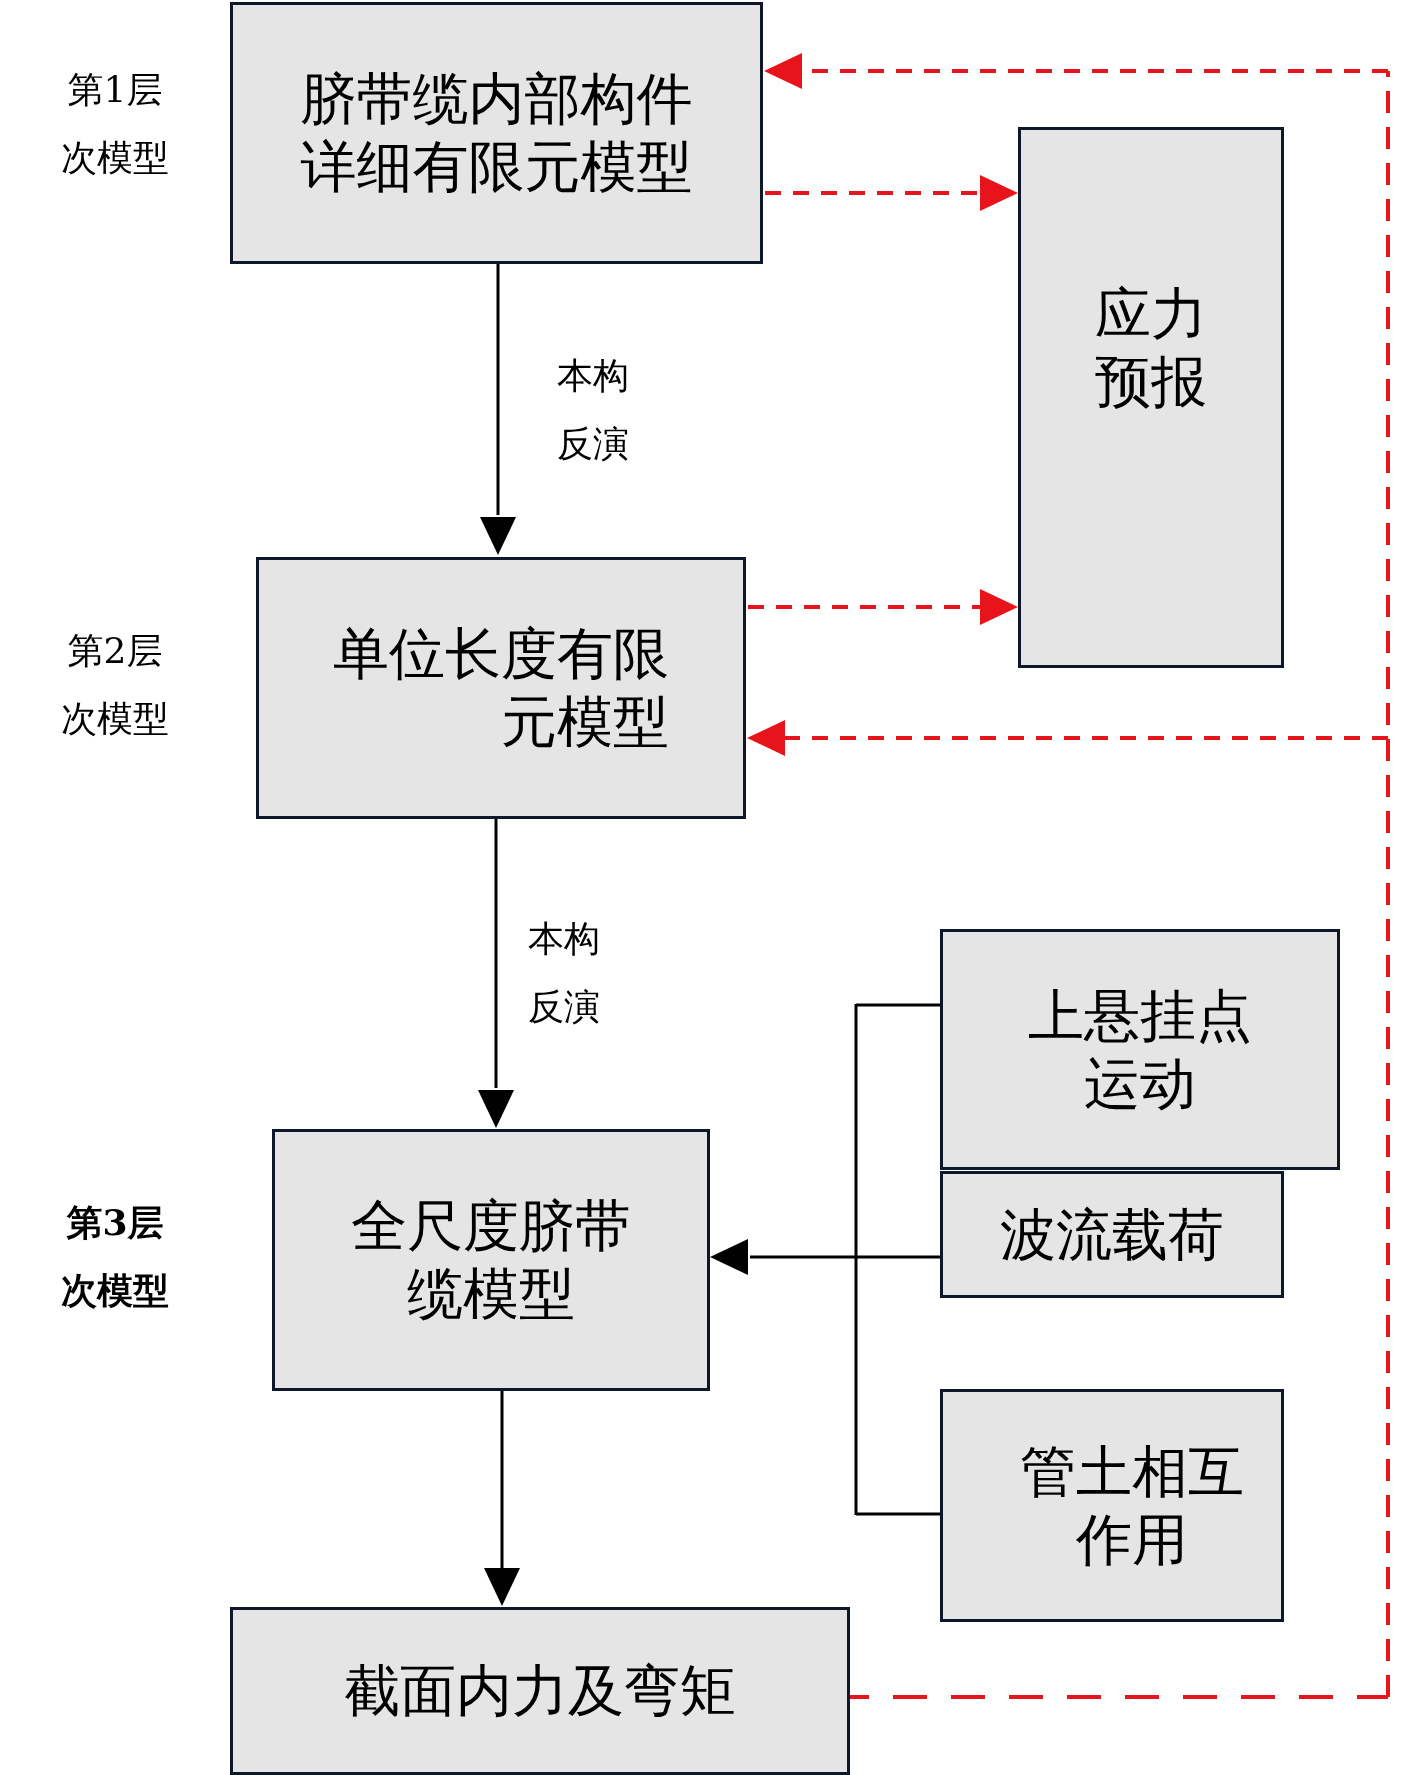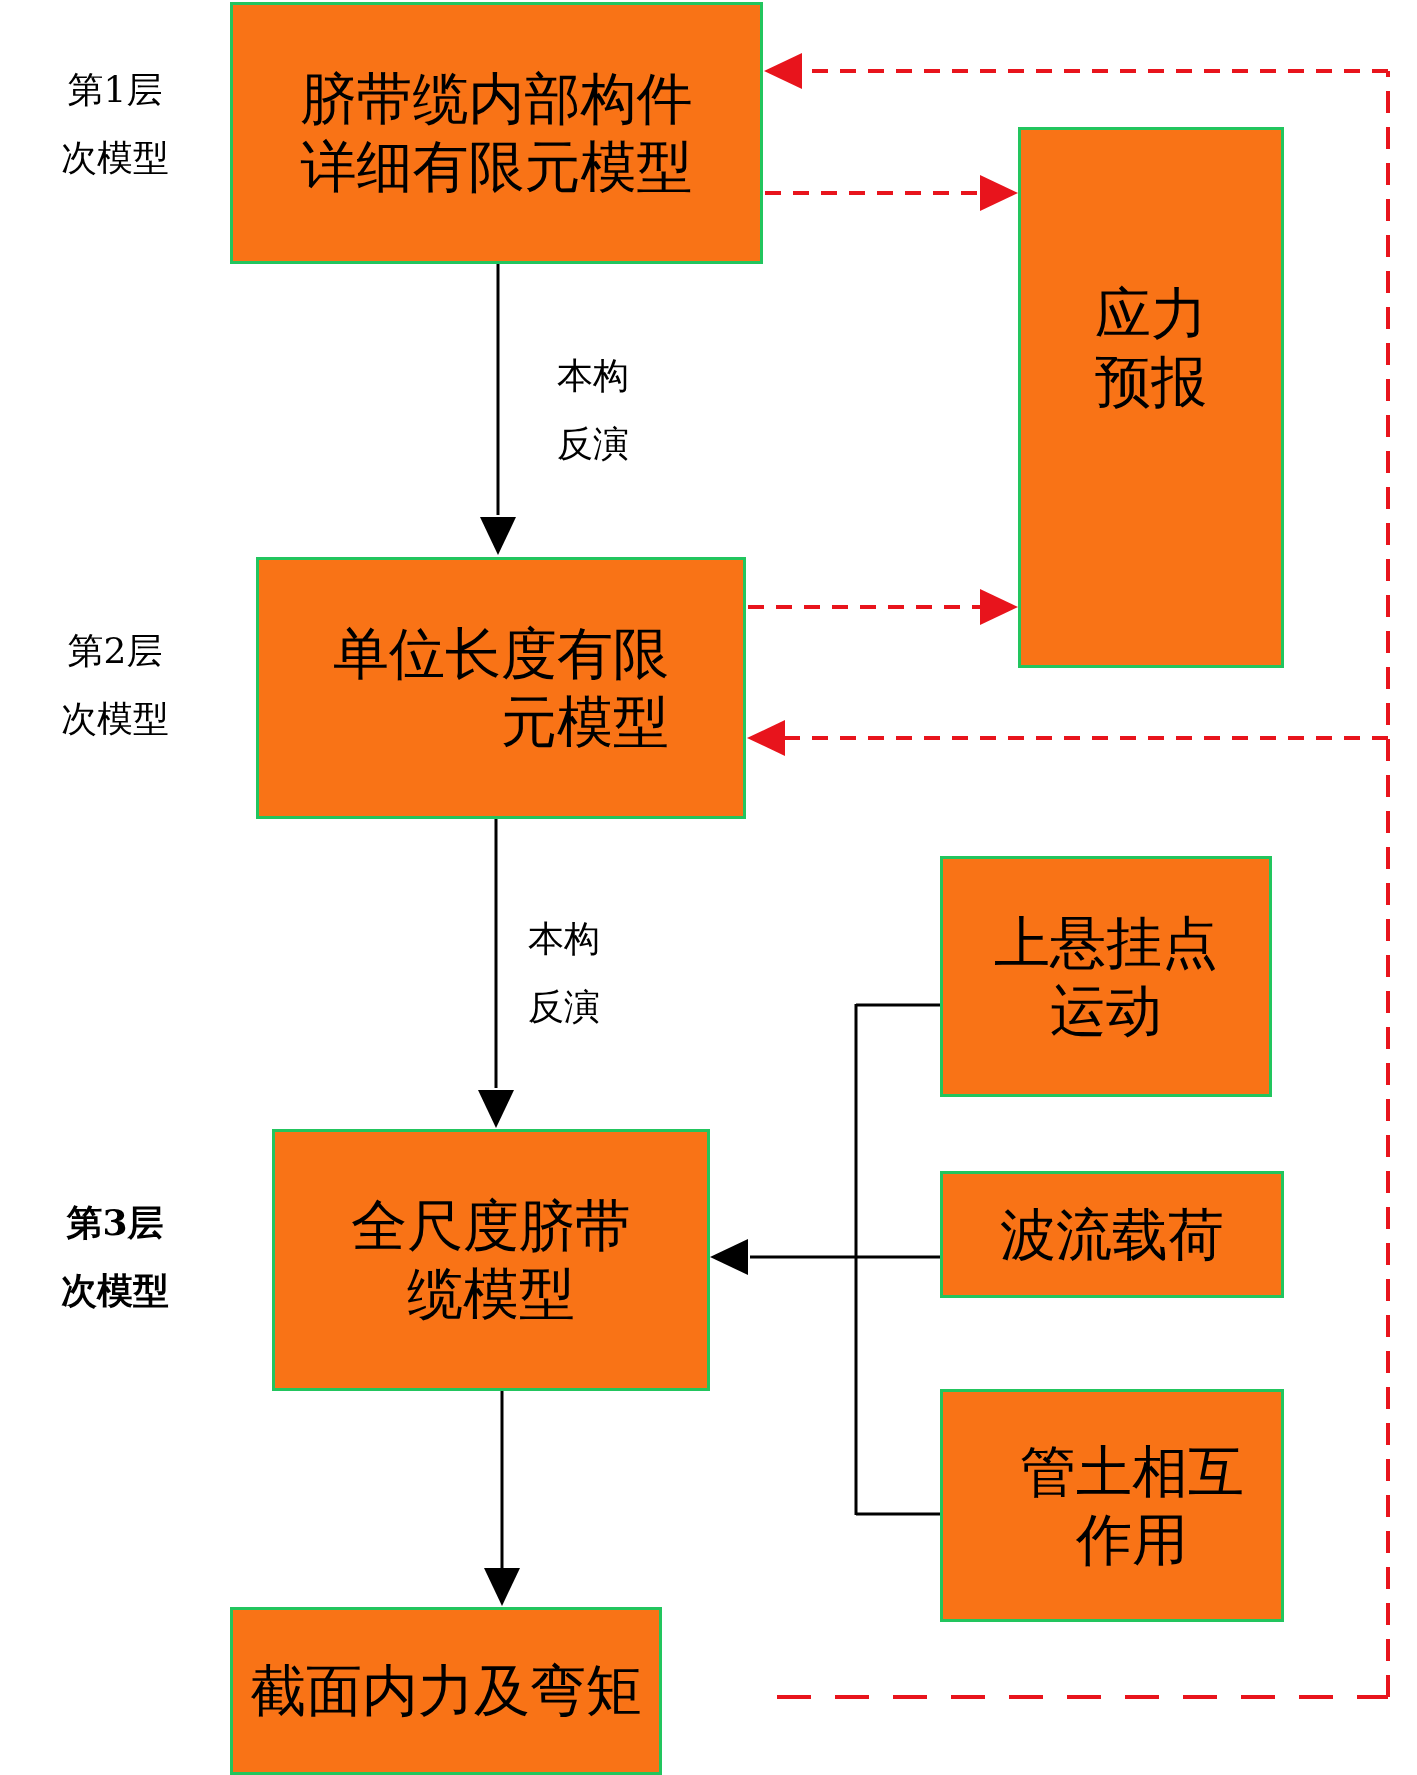--- a/index.html
+++ b/index.html
@@ -1,18 +1,18 @@
 <!DOCTYPE html>
 <html><head>
 <meta charset="utf-8">
 <style>
   html,body{margin:0;padding:0;background:#fff;}
   body{width:1417px;height:1775px;position:relative;overflow:hidden;font-family:"DejaVu Serif","Liberation Serif",serif;color:#000;}
   svg{position:absolute;left:0;top:0;}
-  .box{position:absolute;border:3px solid #22c55e;box-sizing:border-box;background:#f97316;display:flex;align-items:center;justify-content:center;text-align:center;}
+  .box{position:absolute;border:3px solid #0f172a;box-sizing:border-box;background:#e5e5e5;display:flex;align-items:center;justify-content:center;text-align:center;}
   .txt{font-size:56px;line-height:68px;white-space:pre-line;}
   .label{position:absolute;font-size:36px;line-height:68px;text-align:center;white-space:pre-line;}
 </style>
 </head>
 <body>
 
 <svg width="1417" height="1775" viewBox="0 0 1417 1775">
   <defs>
     <marker id="ah-black" markerWidth="12" markerHeight="12" refX="11" refY="6" orient="auto" markerUnits="userSpaceOnUse" viewBox="0 0 12 12">
       <path d="M0,0 L12,6 L0,12 z" fill="#000"></path>
@@ -76,30 +76,30 @@
 元模型</span>
 </div>
 <div class="label" style="left:499px;top:905px;width:130px;">本构
 反演</div>
 
 <div class="box" style="left:272px;top:1129px;width:438px;height:262px;">
   <span class="txt">全尺度脐带
 缆模型</span>
 </div>
 
-<div class="box" style="left:230px;top:1607px;width:432px;height:168px;">
+<div class="box" style="left:230px;top:1607px;width:620px;height:168px;">
   <span class="txt">截面内力及弯矩</span>
 </div>
 
 <div class="box" style="left:1018px;top:127px;width:266px;height:541px;">
   <span class="txt" style="margin-top:-100px;">应力
 预报</span>
 </div>
 
-<div class="box" style="left:940px;top:856px;width:332px;height:241px;">
+<div class="box" style="left:940px;top:929px;width:400px;height:241px;">
   <span class="txt">上悬挂点
 运动</span>
 </div>
 <div class="box" style="left:940px;top:1171px;width:344px;height:127px;">
   <span class="txt">波流载荷</span>
 </div>
 <div class="box" style="left:940px;top:1389px;width:344px;height:233px;padding-left:40px;">
   <span class="txt">管土相互
 作用</span>
 </div>

